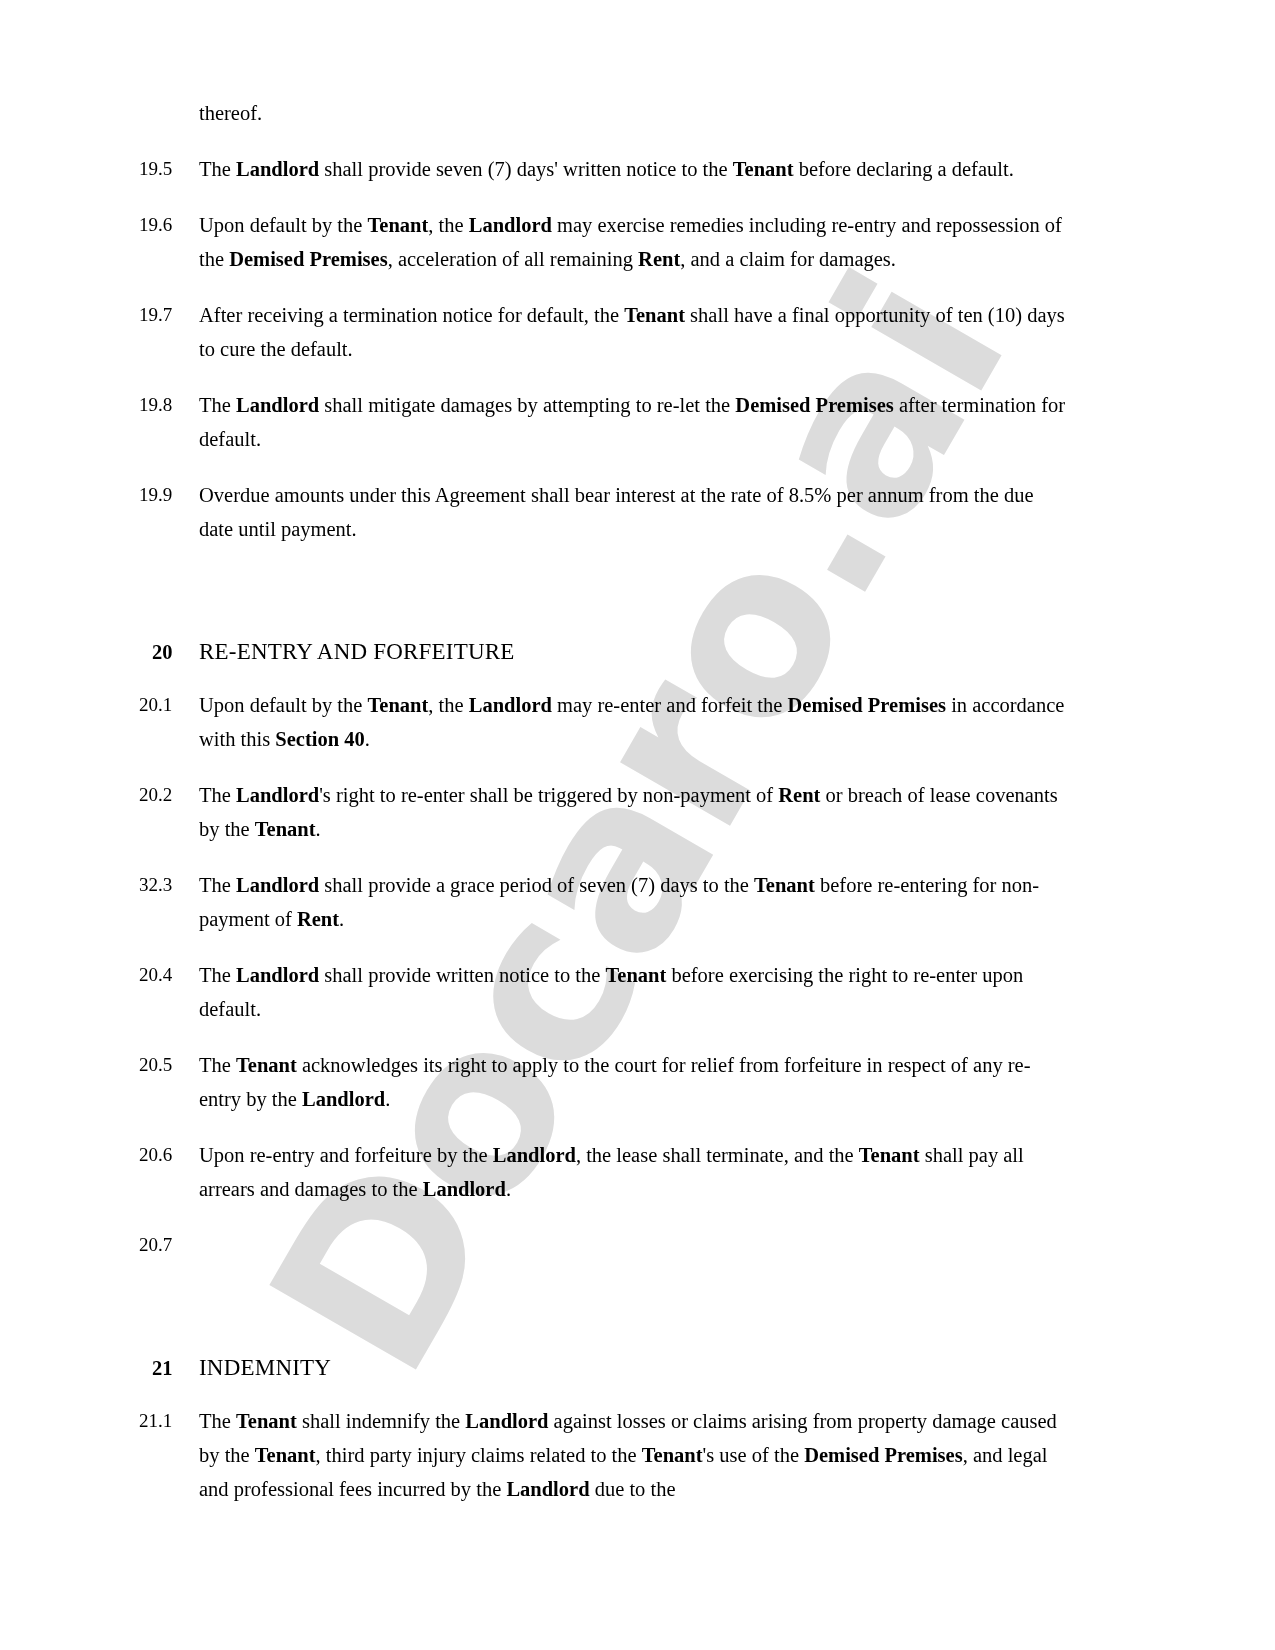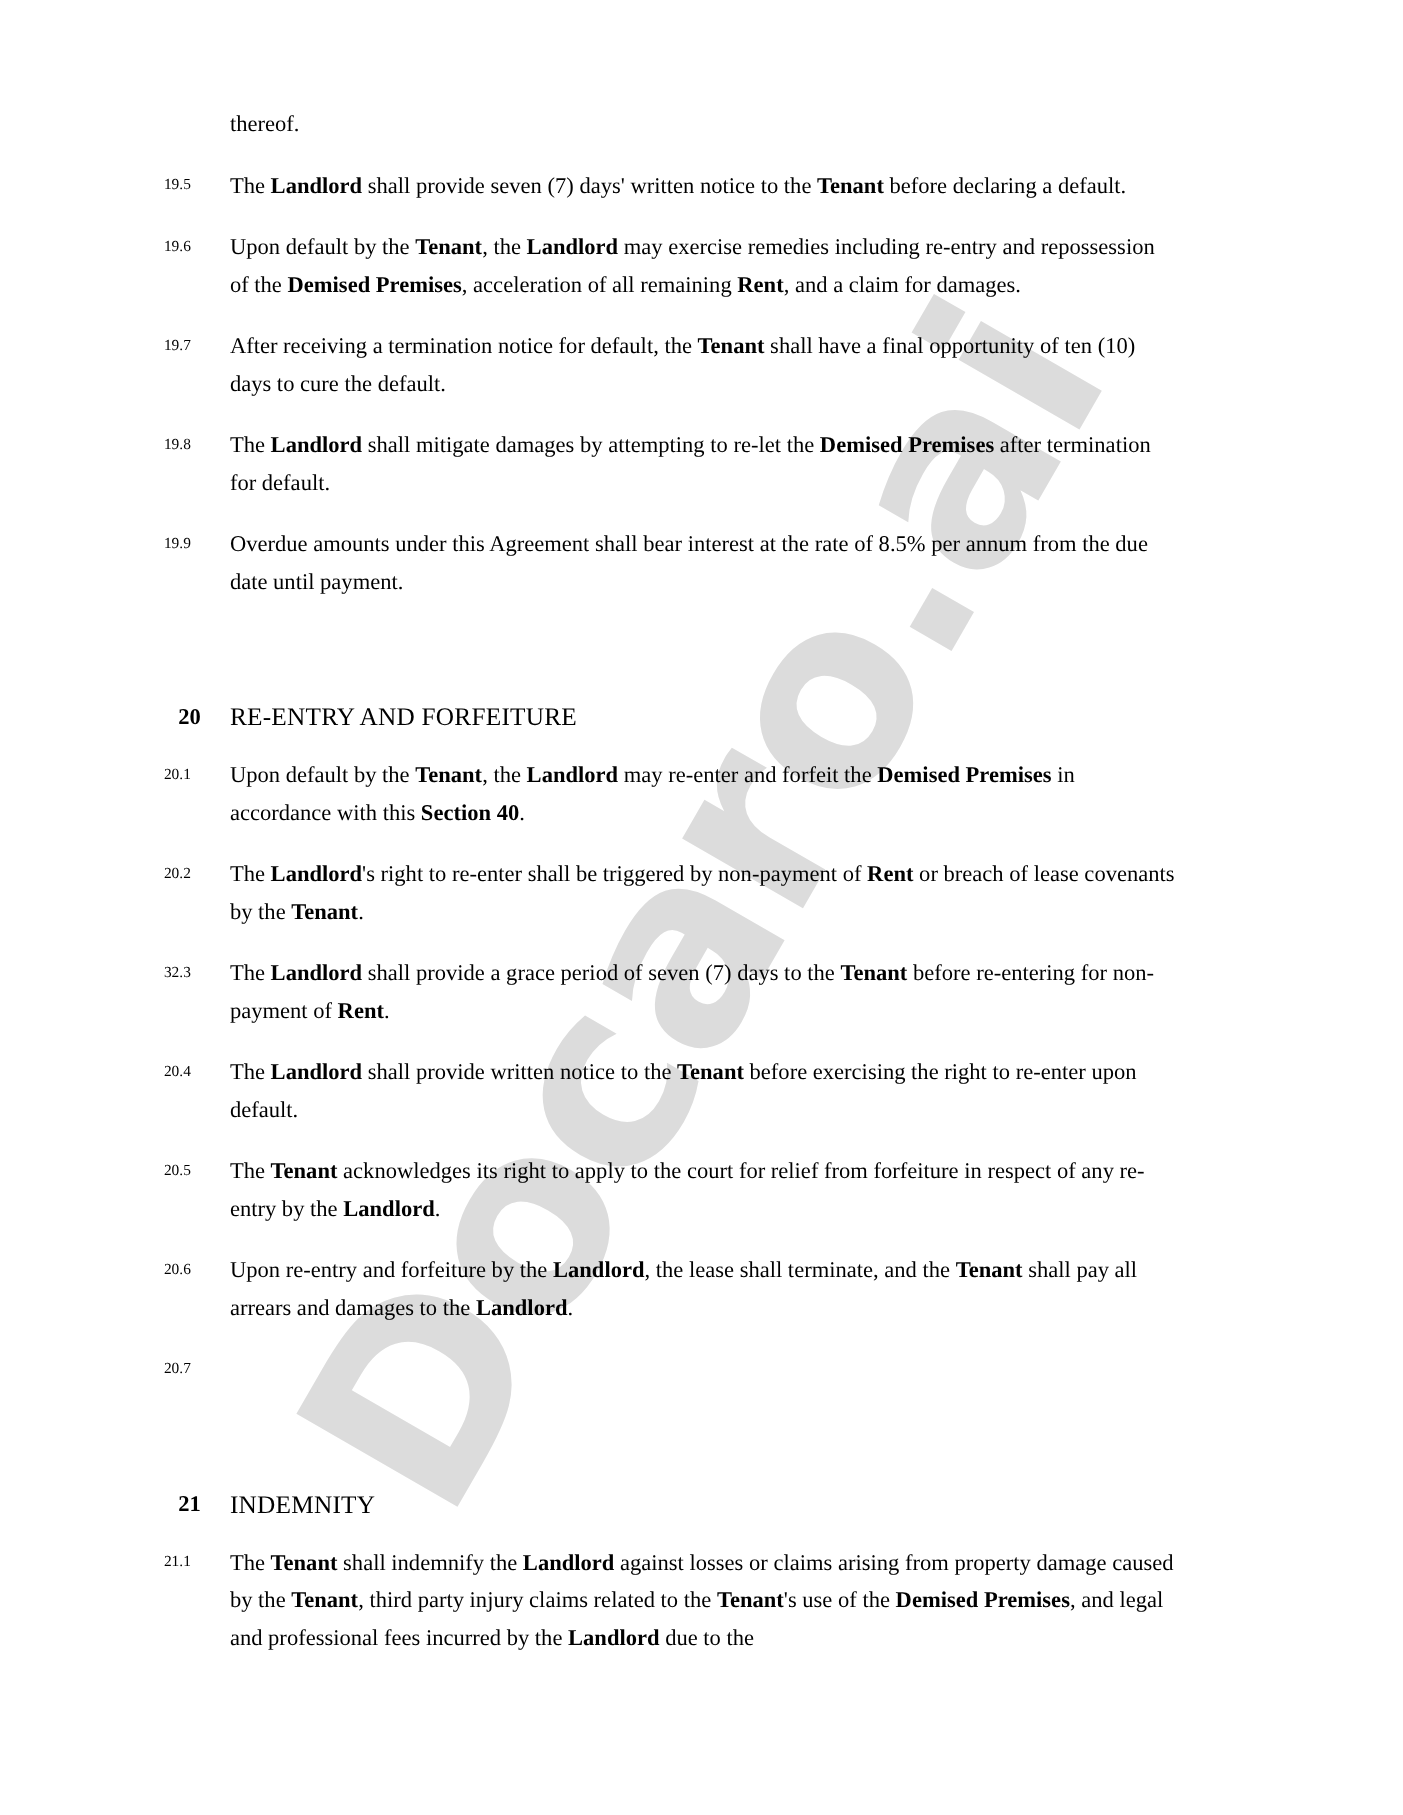--- a/index.html
+++ b/index.html
@@ -39,33 +39,33 @@
     letter-spacing: -4px;
     color: #dcdcdc;
     white-space: nowrap;
     line-height: 1;
     user-select: none;
   }
   
   .content {
     position: relative;
     z-index: 1;
-    padding: 96px 0 0 12px;
+    padding: 96px 0 0 2px;
   }
   .clause {
     display: flex;
     align-items: flex-start;
     margin: 0 0 22px 0;
     padding: 0 205px 0 137px;
     box-sizing: border-box;
   }
   .clause .num {
     flex: 0 0 60px;
     width: 60px;
-    font-size: 14px;
+    font-size: 19px;
     line-height: 34px;
     text-align: left;
     white-space: nowrap;
   }
   .clause .body {
     flex: 1 1 auto;
     font-size: 20.5px;
     line-height: 34px;
     text-align: left;
   }

